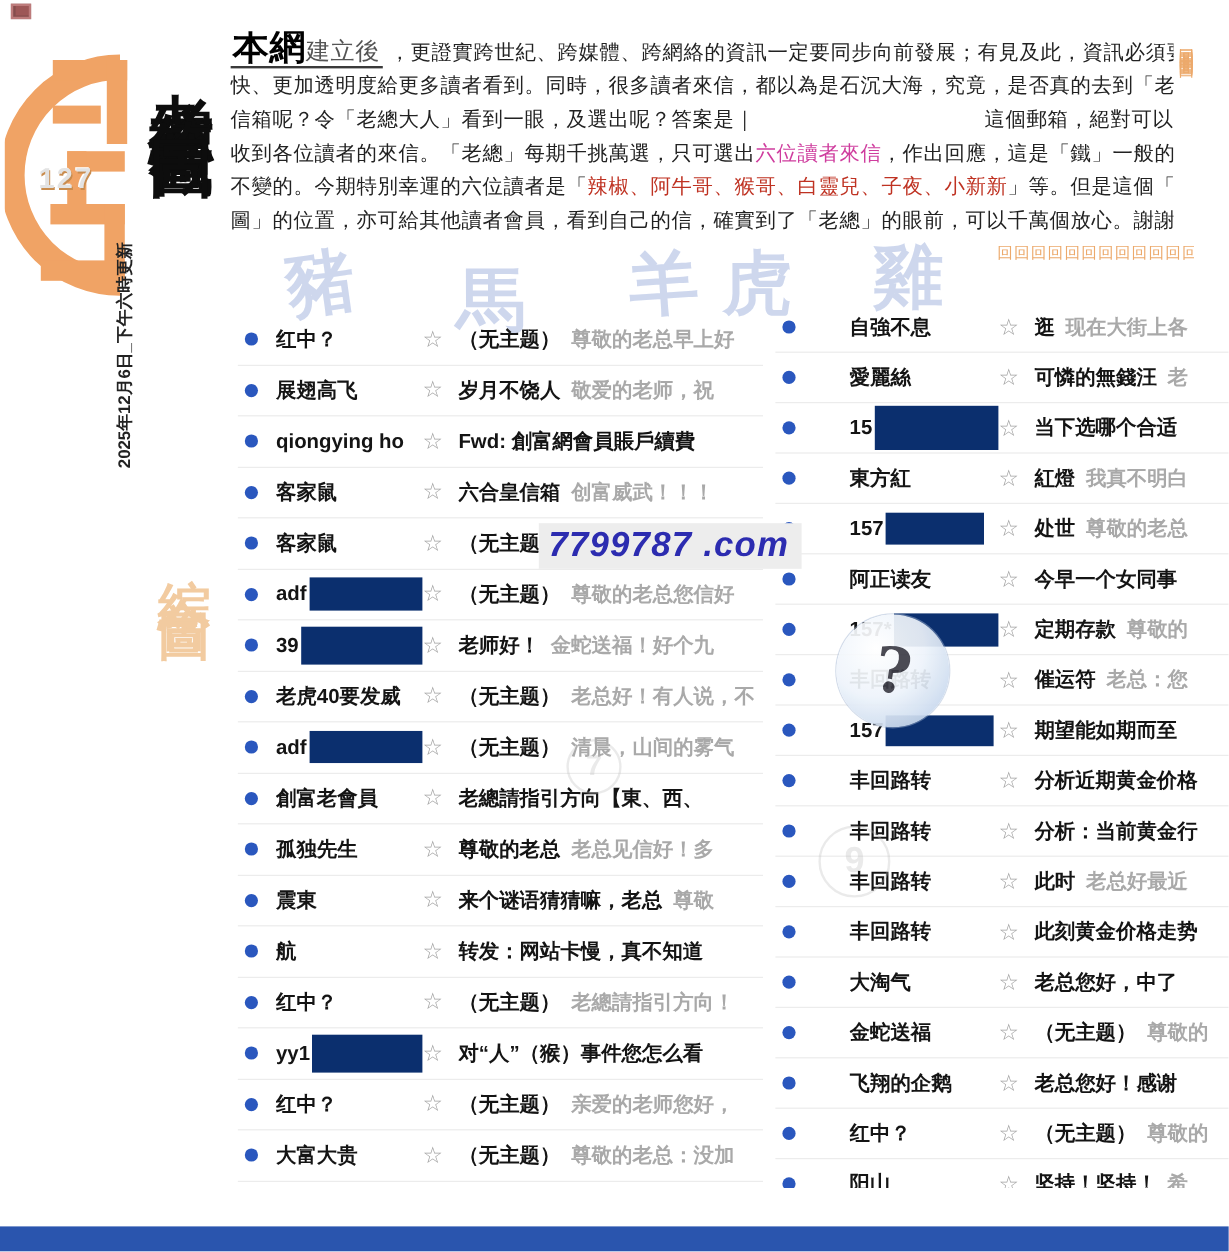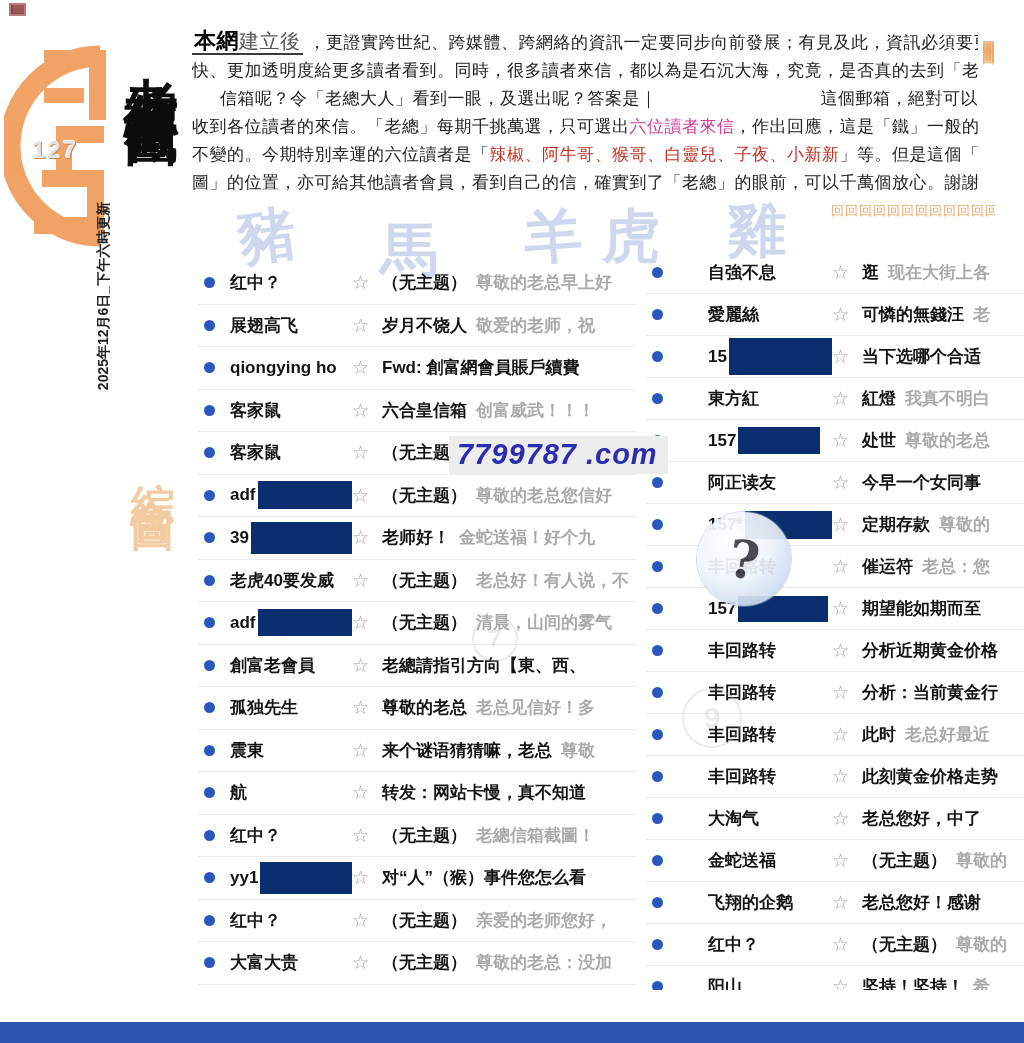--- a/index.html
+++ b/index.html
@@ -48,23 +48,23 @@
   }
   
   #intro{
     position:absolute;left:192px;top:26px;width:786px;
     font-family:"DejaVu Serif", serif;
     font-size:17px;line-height:28px;color:#222;
     letter-spacing:.5px;
   }
   #intro .line{white-space:nowrap;overflow:hidden;}
   .lead-wrap{border-bottom:2px solid #3a3a3a;padding:0 2px 1px 2px;margin-right:6px;}
-  .lead-bold{font-size:22px;font-weight:900;color:#000;}
+  .lead-bold{font-size:30px;font-weight:900;color:#000;}
   .lead-rest{font-size:20px;color:#555;}
-  .line-split{display:flex;margin-left:28px;}
+  .line-split{display:flex;}
   .line-split .right-part{margin-left:auto;}
   .hl-magenta{color:#cf3d9e;}
   .hl-red{color:#bf3222;}
   
   .meander{color:#eca96b;font-size:13px;letter-spacing:1px;line-height:14px;overflow:hidden;}
   #meander-v{position:absolute;left:975px;top:30px;width:20px;height:180px;writing-mode:vertical-rl;text-orientation:upright;}
   #meander-h{position:absolute;left:831px;top:204px;width:164px;height:16px;white-space:nowrap;}
   
   .zodiac{
     position:absolute;top:198px;
@@ -251,21 +251,21 @@
     <div class="row">
       <span class="dot"></span>
       <span class="sender">航</span>
       <span class="star">☆</span>
       <span class="subjline"><span class="subj">转发：网站卡慢，真不知道</span></span>
     </div>
     <div class="row">
       <span class="dot"></span>
       <span class="sender">红中？</span>
       <span class="star">☆</span>
-      <span class="subjline"><span class="subj">（无主题）</span><span class="prev">老總信箱截圖！</span></span>
+      <span class="subjline"><span class="subj">（无主题）</span><span class="prev">老總請指引方向！</span></span>
     </div>
     <div class="row">
       <span class="dot"></span>
       <span class="sender">yy1<span class="redact" style="width: 100px; height: 32px;"></span></span>
       <span class="star">☆</span>
       <span class="subjline"><span class="subj">对“人”（猴）事件您怎么看</span></span>
     </div>
     <div class="row">
       <span class="dot"></span>
       <span class="sender">红中？</span>

